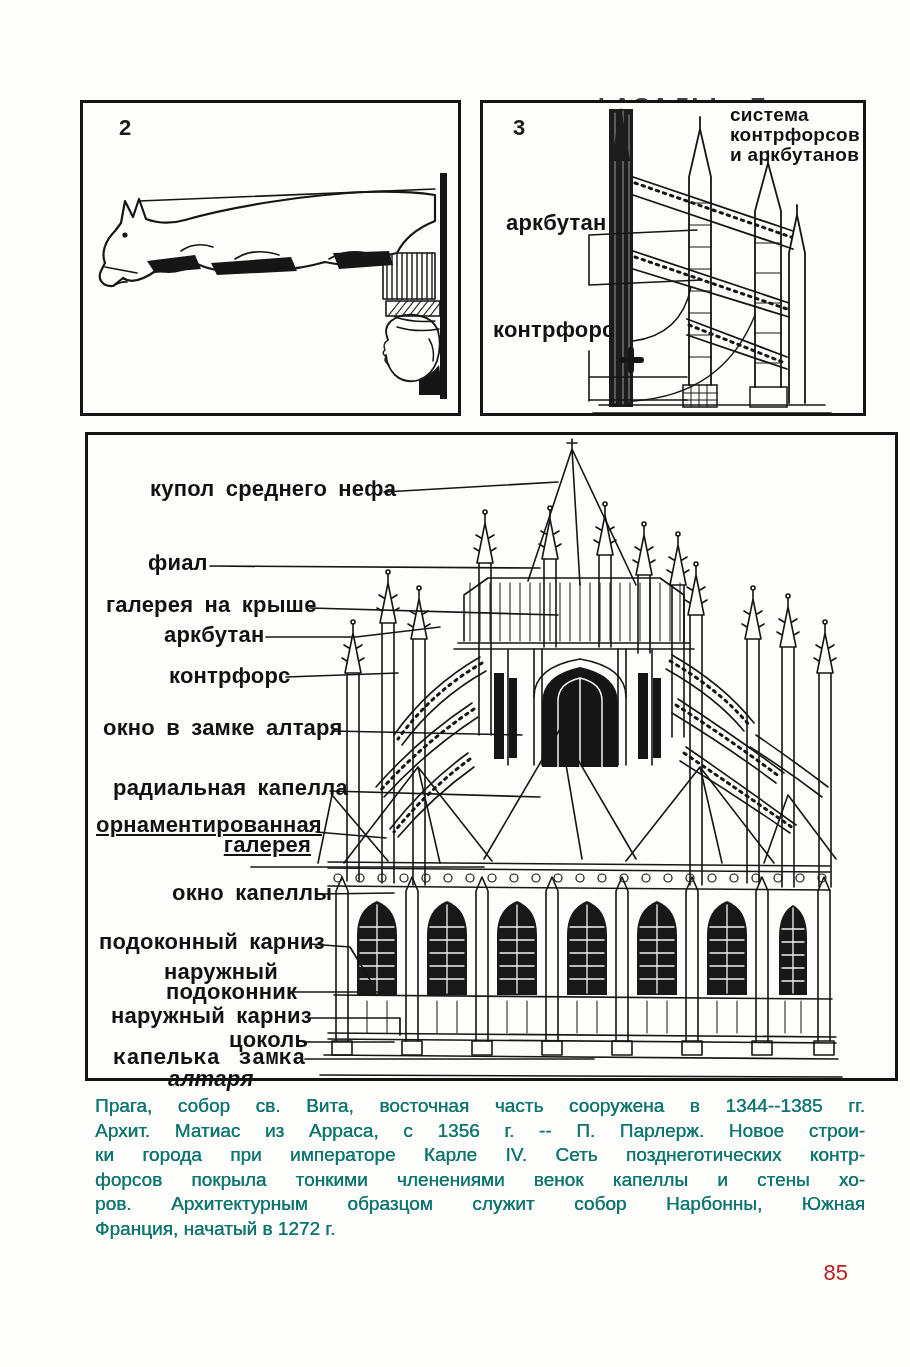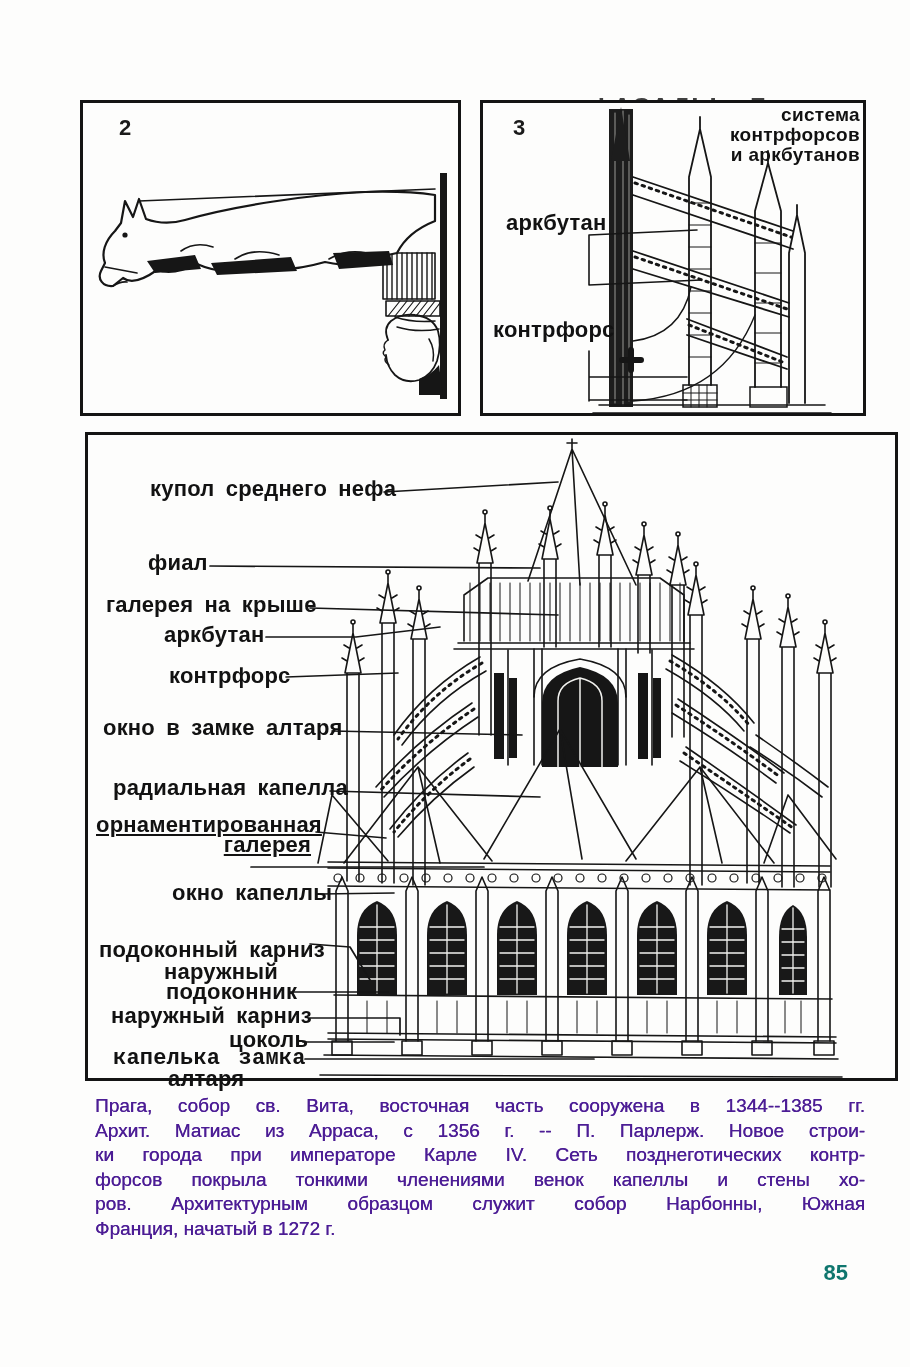--- a/index.html
+++ b/index.html
@@ -14,61 +14,61 @@
   .figbox{position:absolute;border:3px solid #141414;background:#fdfdfc;}
   .figbox.fig2{left:80px;top:100px;width:375px;height:310px;}
   .figbox.fig3{left:480px;top:100px;width:380px;height:310px;}
   .figbox.main{left:85px;top:432px;width:775px;height:643px;padding-left:32px;}
 
   .fig-number{position:absolute;font-size:22px;font-weight:bold;color:#1a1a1a;}
   .fig2 .fig-number{left:36px;top:12px;}
   .fig3 .fig-number{left:30px;top:12px;}
 
   .fig3-caption{
-    position:absolute;top:2px;right:3px;text-align:right;
+    position:absolute;top:2px;right:3px;text-align:left;
     font-size:19px;font-weight:bold;line-height:20px;letter-spacing:.3px;color:#111;
   }
 
   .diag-label{
     position:absolute;font-size:22px;font-weight:bold;letter-spacing:.2px;word-spacing:5px;
     color:#121212;white-space:nowrap;line-height:20px;
   }
   .fig3 .label-arkbutan{left:23px;top:110px;}
   .fig3 .label-kontrfors{left:10px;top:217px;}
 
   .main .l-dome{left:62px;top:44px;}
   .main .l-fial{left:60px;top:118px;}
   .main .l-roofgal{left:18px;top:160px;}
   .main .l-arkbutan{left:76px;top:190px;}
   .main .l-kontrfors{left:81px;top:231px;}
   .main .l-apsewin{left:15px;top:283px;}
   .main .l-radial{left:25px;top:343px;}
   .main .l-ornament{left:8px;top:380px;width:215px;text-align:right;white-space:normal;text-decoration:underline;}
   .main .l-chapwin{left:84px;top:448px;}
-  .main .l-sillcorn{left:11px;top:497px;margin-top:8px;}
+  .main .l-sillcorn{left:11px;top:497px;}
   .main .l-naruzh{left:76px;top:527px;}
   .main .l-podokonnik{left:78px;top:547px;}
   .main .l-plinthcorn{left:23px;top:571px;}
   .main .l-plinth{left:141px;top:595px;}
   .main .l-kapelka{left:25px;top:614px;font-family:Liberation Mono, monospace;}
-  .main .l-altarya{left:80px;top:634px;}
+  .main .l-altarya{left:80px;top:634px;font-style:italic;}
 
   svg.draw{position:absolute;left:0;top:0;}
 
   .caption-block{
     position:absolute;left:95px;top:1094px;width:770px;
-    font-size:19px;line-height:24.5px;color:#4c1d95;
+    font-size:19px;line-height:24.5px;color:#0f766e;
     text-shadow:0.35px 0 0 currentColor;
   }
   .cap-line{text-align:justify;text-align-last:justify;}
   .cap-line.last{text-align-last:left;}
 
   .page-number{
     position:absolute;top:1260px;left:0;width:848px;text-align:right;
-    font-size:22px;font-weight:bold;color:#0f766e;
+    font-size:22px;font-weight:normal;color:#b91c1c;
   }
 </style>
 </head>
 <body>
 
 <div class="page">
 
   <div class="page-title">ФАСАДЫ. Готика</div>
 
   <div class="figbox fig2">

